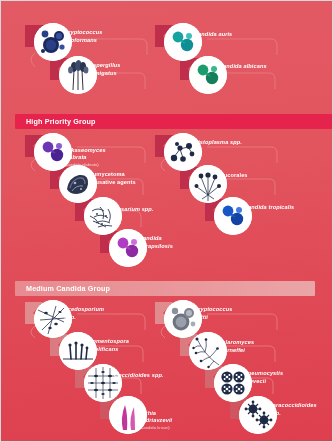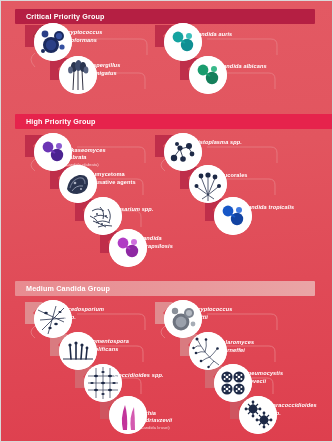--- a/index.html
+++ b/index.html
@@ -24,23 +24,20 @@
   .connector{position:absolute;z-index:1;}
   .connector svg{display:block;overflow:visible;}
   .tab{position:absolute;z-index:2;}
   .tab svg{display:block;}
 </style>
 </head>
 <body>
 
 <div id="page">
 
-  <div class="hdr critical" style="left:14px;top:8px;width:300px;">
-    <span>Critical Priority Group</span>
-  </div>
 
   <div class="connector" style="left:20px;top:28px;">
     <svg width="180" height="80" viewBox="0 0 180 80">
       <path d="M56 10 H120 Q126 10 126 16 V26" stroke="#e78086" stroke-width="0.8" fill="none"></path>
       <path d="M56 44 H118 Q124 44 124 50 V60" stroke="#e78086" stroke-width="0.8" fill="none"></path>
       <path d="M14 24 Q6 30 14 38" stroke="#e78086" stroke-width="0.8" fill="none"></path>
     </svg>
   </div>
   <div class="tab" style="left:24px;top:24px;">
     <svg width="20" height="22">

